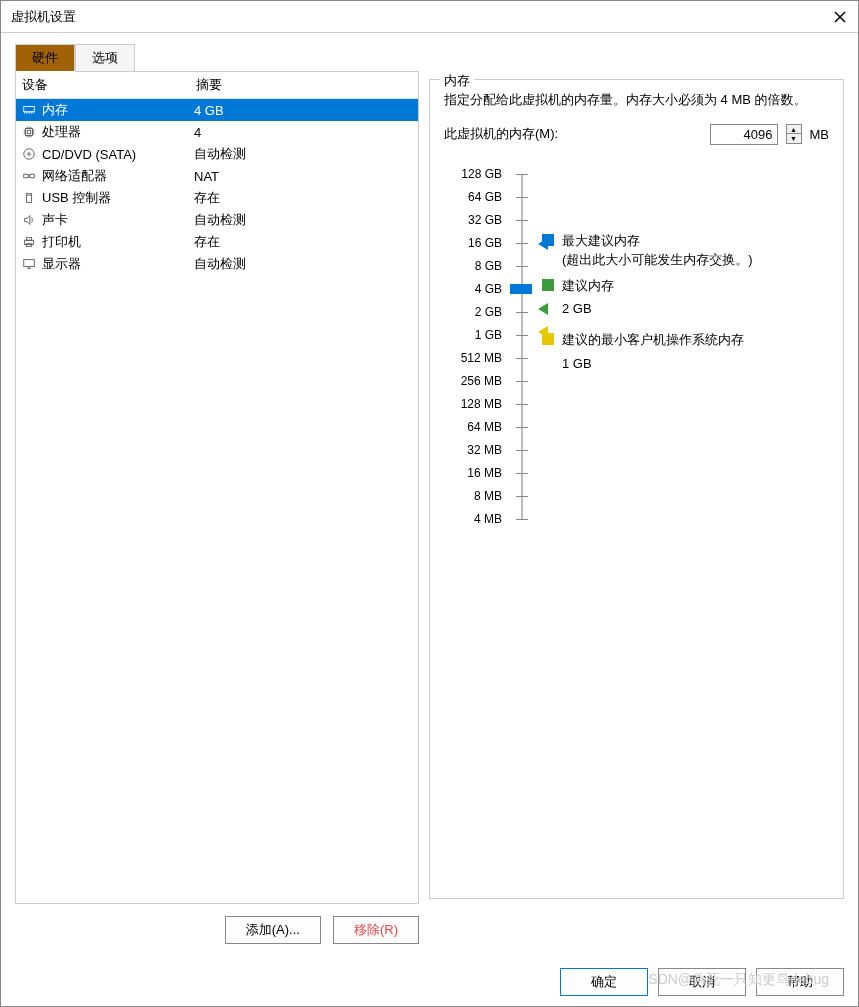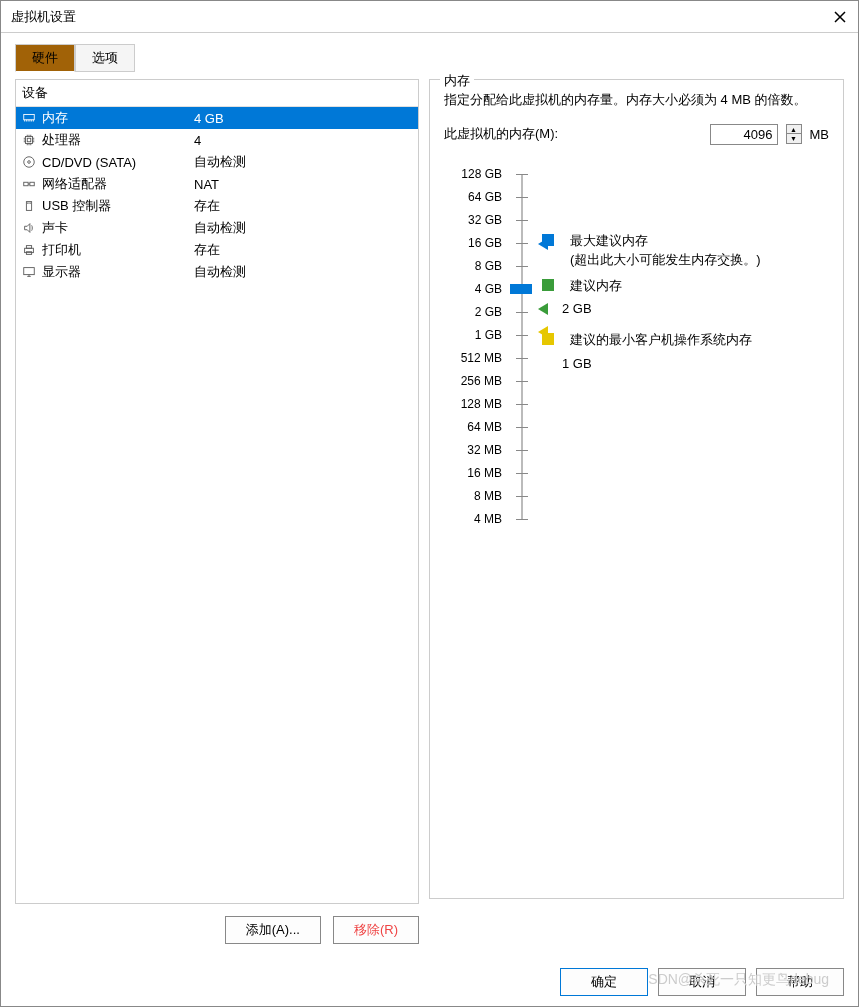--- a/index.html
+++ b/index.html
@@ -7,21 +7,21 @@
 .window { width: 859px; height: 1007px; background: #fff; display: flex; flex-direction: column; border: 1px solid #888; }
 .titlebar { display: flex; align-items: center; justify-content: space-between; padding: 6px 10px; background: #fff; border-bottom: 1px solid #ccc; height: 32px; }
 .titlebar-title { font-size: 13px; }
 .close-btn { width: 16px; height: 16px; cursor: pointer; display: flex; align-items: center; justify-content: center; font-size: 14px; }
 .content { flex: 1; padding: 10px 14px 10px 14px; display: flex; flex-direction: column; }
 .tabs { display: flex; gap: 0; }
 .tab { padding: 4px 16px; border: 1px solid #ccc; background: #f5f5f5; cursor: pointer; position: relative; top: 1px; font-size: 13px; }
 .tab.active { background: #a16207; border-bottom: 1px solid #fff; z-index: 2; }
 .body-area { flex: 1; display: flex; gap: 10px; }
 .left-panel { width: 404px; display: flex; flex-direction: column; }
-.device-list-wrapper { border: 1px solid #ccc; flex: 1; margin-top: 8px; margin-bottom: 8px; display: flex; flex-direction: column; }
+.device-list-wrapper { border: 1px solid #ccc; flex: 1; margin-bottom: 8px; display: flex; flex-direction: column; }
 .list-header { display: flex; border-bottom: 1px solid #e0e0e0; padding: 4px 6px; font-size: 13px; }
 .col-device { width: 174px; }
 .col-summary { flex: 1; }
 .list-body { flex: 1; overflow: auto; }
 .list-row { display: flex; align-items: center; padding: 2px 4px; font-size: 13px; cursor: pointer; }
 .list-row.selected { background: #0078d7; color: #fff; }
 .row-icon { width: 18px; height: 16px; display: inline-flex; align-items: center; justify-content: center; margin-right: 4px; }
 .row-icon svg { width: 16px; height: 14px; }
 .row-name { width: 152px; }
 .row-summary { flex: 1; }
@@ -42,21 +42,21 @@
 .slider-labels > div { height: 23px; line-height: 23px; }
 .slider-track { width: 20px; position: relative; }
 .track-line { position: absolute; left: 9px; top: 11px; width: 2px; height: 345px; background: #bbb; }
 .tick { position: absolute; left: 4px; width: 12px; height: 1px; background: #888; }
 .slider-thumb { position: absolute; left: -2px; width: 22px; height: 10px; background: #0078d7; cursor: pointer; }
 .marker { position: absolute; width: 0; height: 0; }
 .marker.blue { border-top: 6px solid transparent; border-bottom: 6px solid transparent; border-right: 10px solid #0078d7; }
 .marker.green { border-top: 6px solid transparent; border-bottom: 6px solid transparent; border-right: 10px solid #3a9c3a; }
 .marker.yellow { border-top: 6px solid transparent; border-bottom: 6px solid transparent; border-right: 10px solid #e6c700; }
 .legend { flex: 1; font-size: 13px; padding-top: 68px; }
-.legend-item { display: flex; align-items: flex-start; gap: 16px; margin-bottom: 6px; }
+.legend-item { display: flex; align-items: flex-start; gap: 8px; margin-bottom: 6px; }
 .legend-sq { width: 12px; height: 12px; margin-top: 3px; flex-shrink: 0; }
 .legend-sq.blue { background: #0078d7; }
 .legend-sq.green { background: #3a9c3a; }
 .legend-sq.yellow { background: #e6c700; }
 .legend-text { line-height: 1.5; }
 .legend-val { padding-left: 20px; margin-bottom: 14px; }
 .bottom-buttons { display: flex; justify-content: flex-end; gap: 10px; padding: 10px 14px; border-top: 0; }
 .watermark { position: absolute; right: 30px; bottom: 18px; color: #ccc; font-size: 14px; pointer-events: none; }
 </style>
 </head>
@@ -76,20 +76,21 @@
     <div class="tabs">
       <div class="tab active">硬件</div>
       <div class="tab">选项</div>
     </div>
 
     <div class="body-area">
       <div class="left-panel">
         <div class="device-list-wrapper">
           <div class="list-header">
             <div class="col-device">设备</div>
+            <div class="col-summary">摘要</div>
           </div>
           <div class="list-body" id="device-list-body">
               <div class="list-row selected">
                 <span class="row-icon" style="color:#fff">
                   <svg viewBox="0 0 16 16">
                     <rect x="2" y="4" width="12" height="6" fill="none" stroke="currentColor" stroke-width="1"></rect>
                     <path d="M3 10v2 M5 10v2 M7 10v2 M9 10v2 M11 10v2 M13 10v2" stroke="currentColor" stroke-width="1"></path>
                   </svg>
                 </span>
                 <span class="row-name">内存</span>

